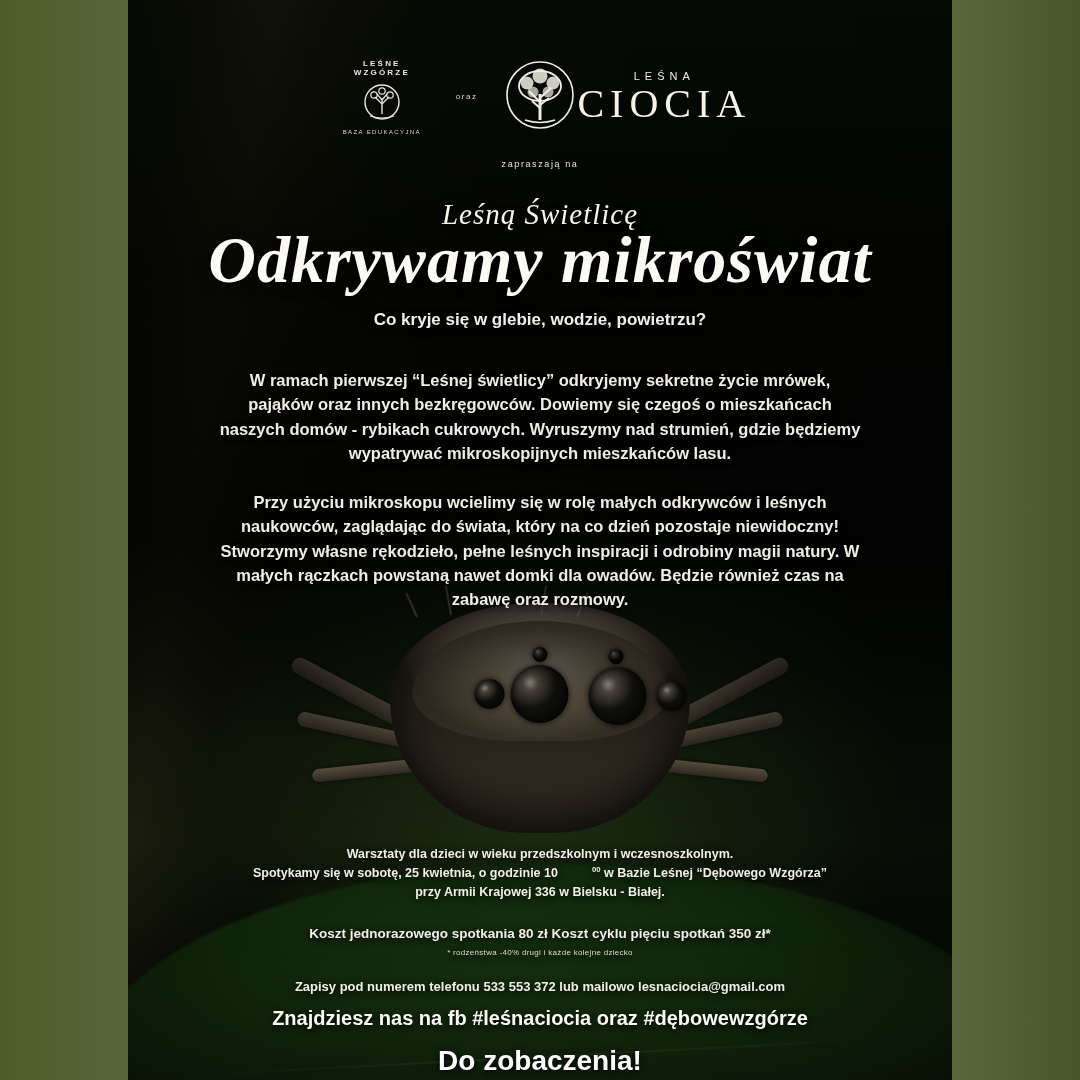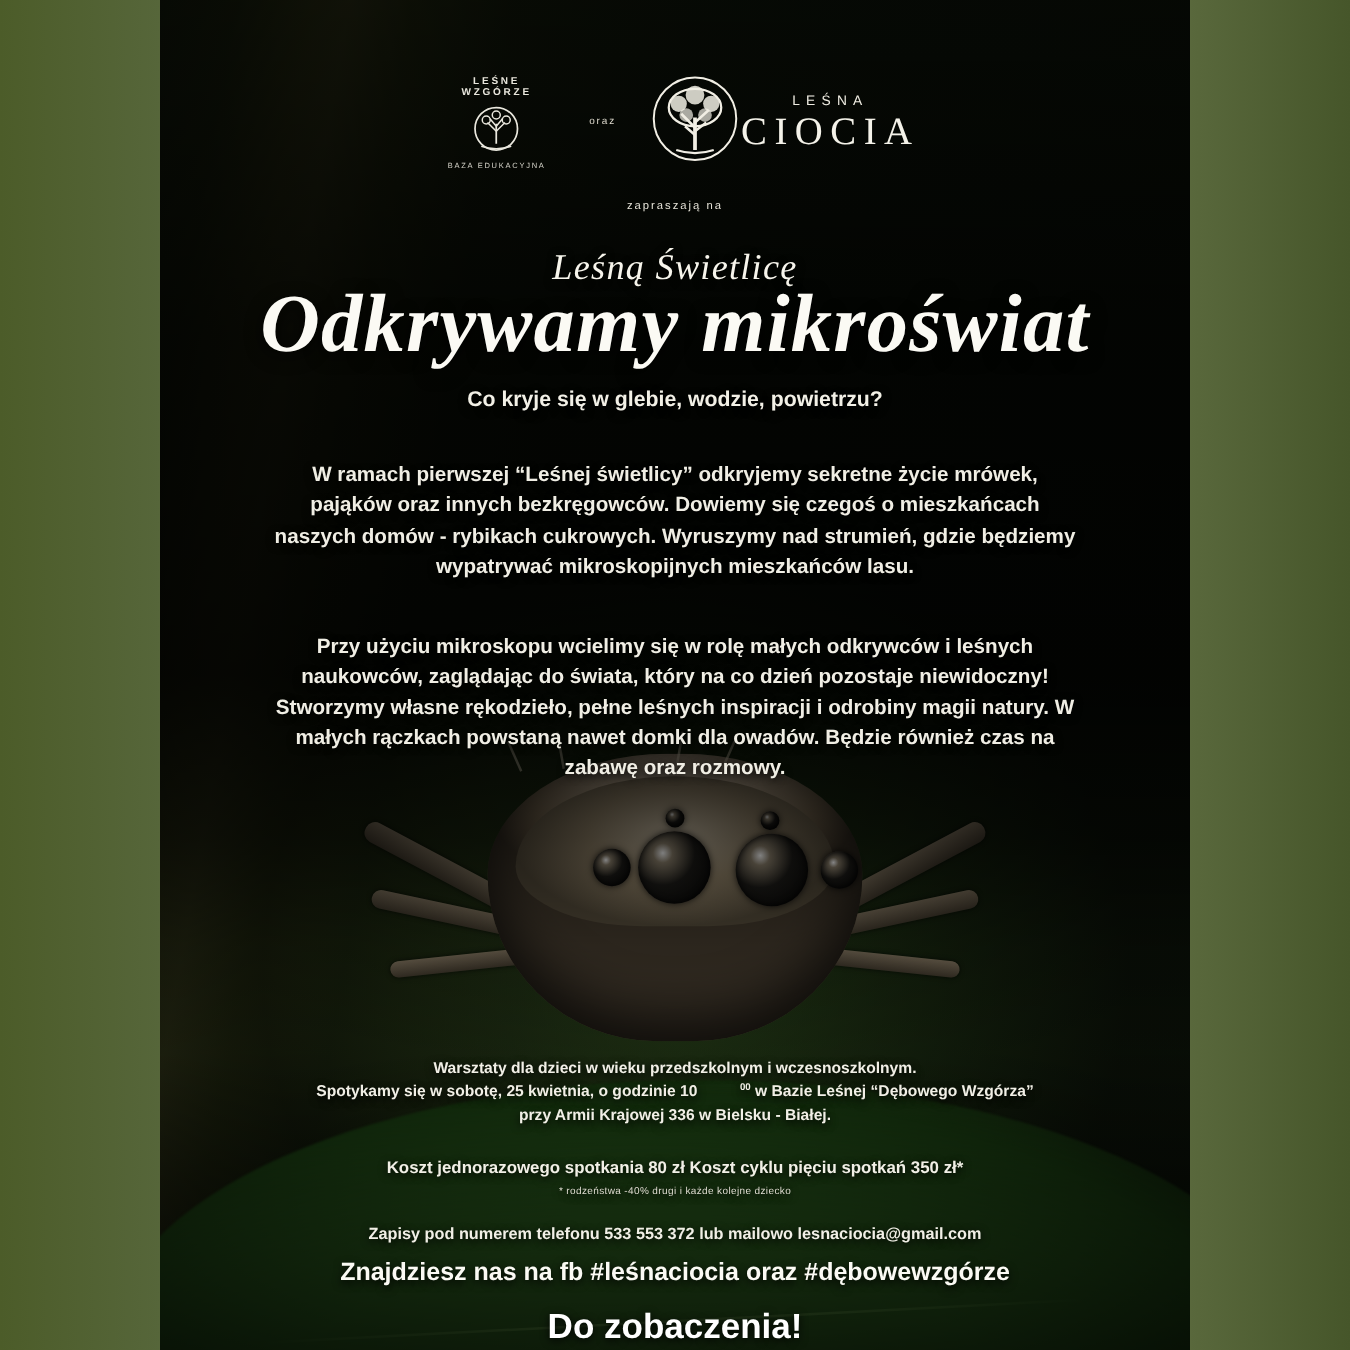--- a/index.html
+++ b/index.html
@@ -209,21 +209,21 @@
     align-items: center;
   }
   .lr-text .lr-small {
     font-size: 11px;
     letter-spacing: 5px;
     color: #efece2;
     margin-bottom: 2px;
   }
   .lr-text .lr-big {
     font-family: "Liberation Serif", serif;
-    font-size: 31px;
+    font-size: 40px;
     letter-spacing: 6px;
     color: #f4f2e9;
     line-height: 1;
   }
 
   .zapraszaja {
     position: absolute;
     top: 159px;
     left: 0; right: 0;
     font-size: 9px;
@@ -269,21 +269,21 @@
     position: absolute;
     left: 90px;
     right: 90px;
     font-size: 16.5px;
     line-height: 1.47;
     color: #f0eee4;
     font-weight: bold;
     text-shadow: 0 2px 7px rgba(0,0,0,0.9);
   }
   .para-1 { top: 368px; }
-  .para-2 { top: 505px; }
+  .para-2 { top: 490px; }
 
   
   .footer {
     position: absolute;
     left: 60px;
     right: 60px;
     top: 845px;
     color: #f1efe6;
     text-shadow: 0 2px 7px rgba(0,0,0,0.95);
   }

